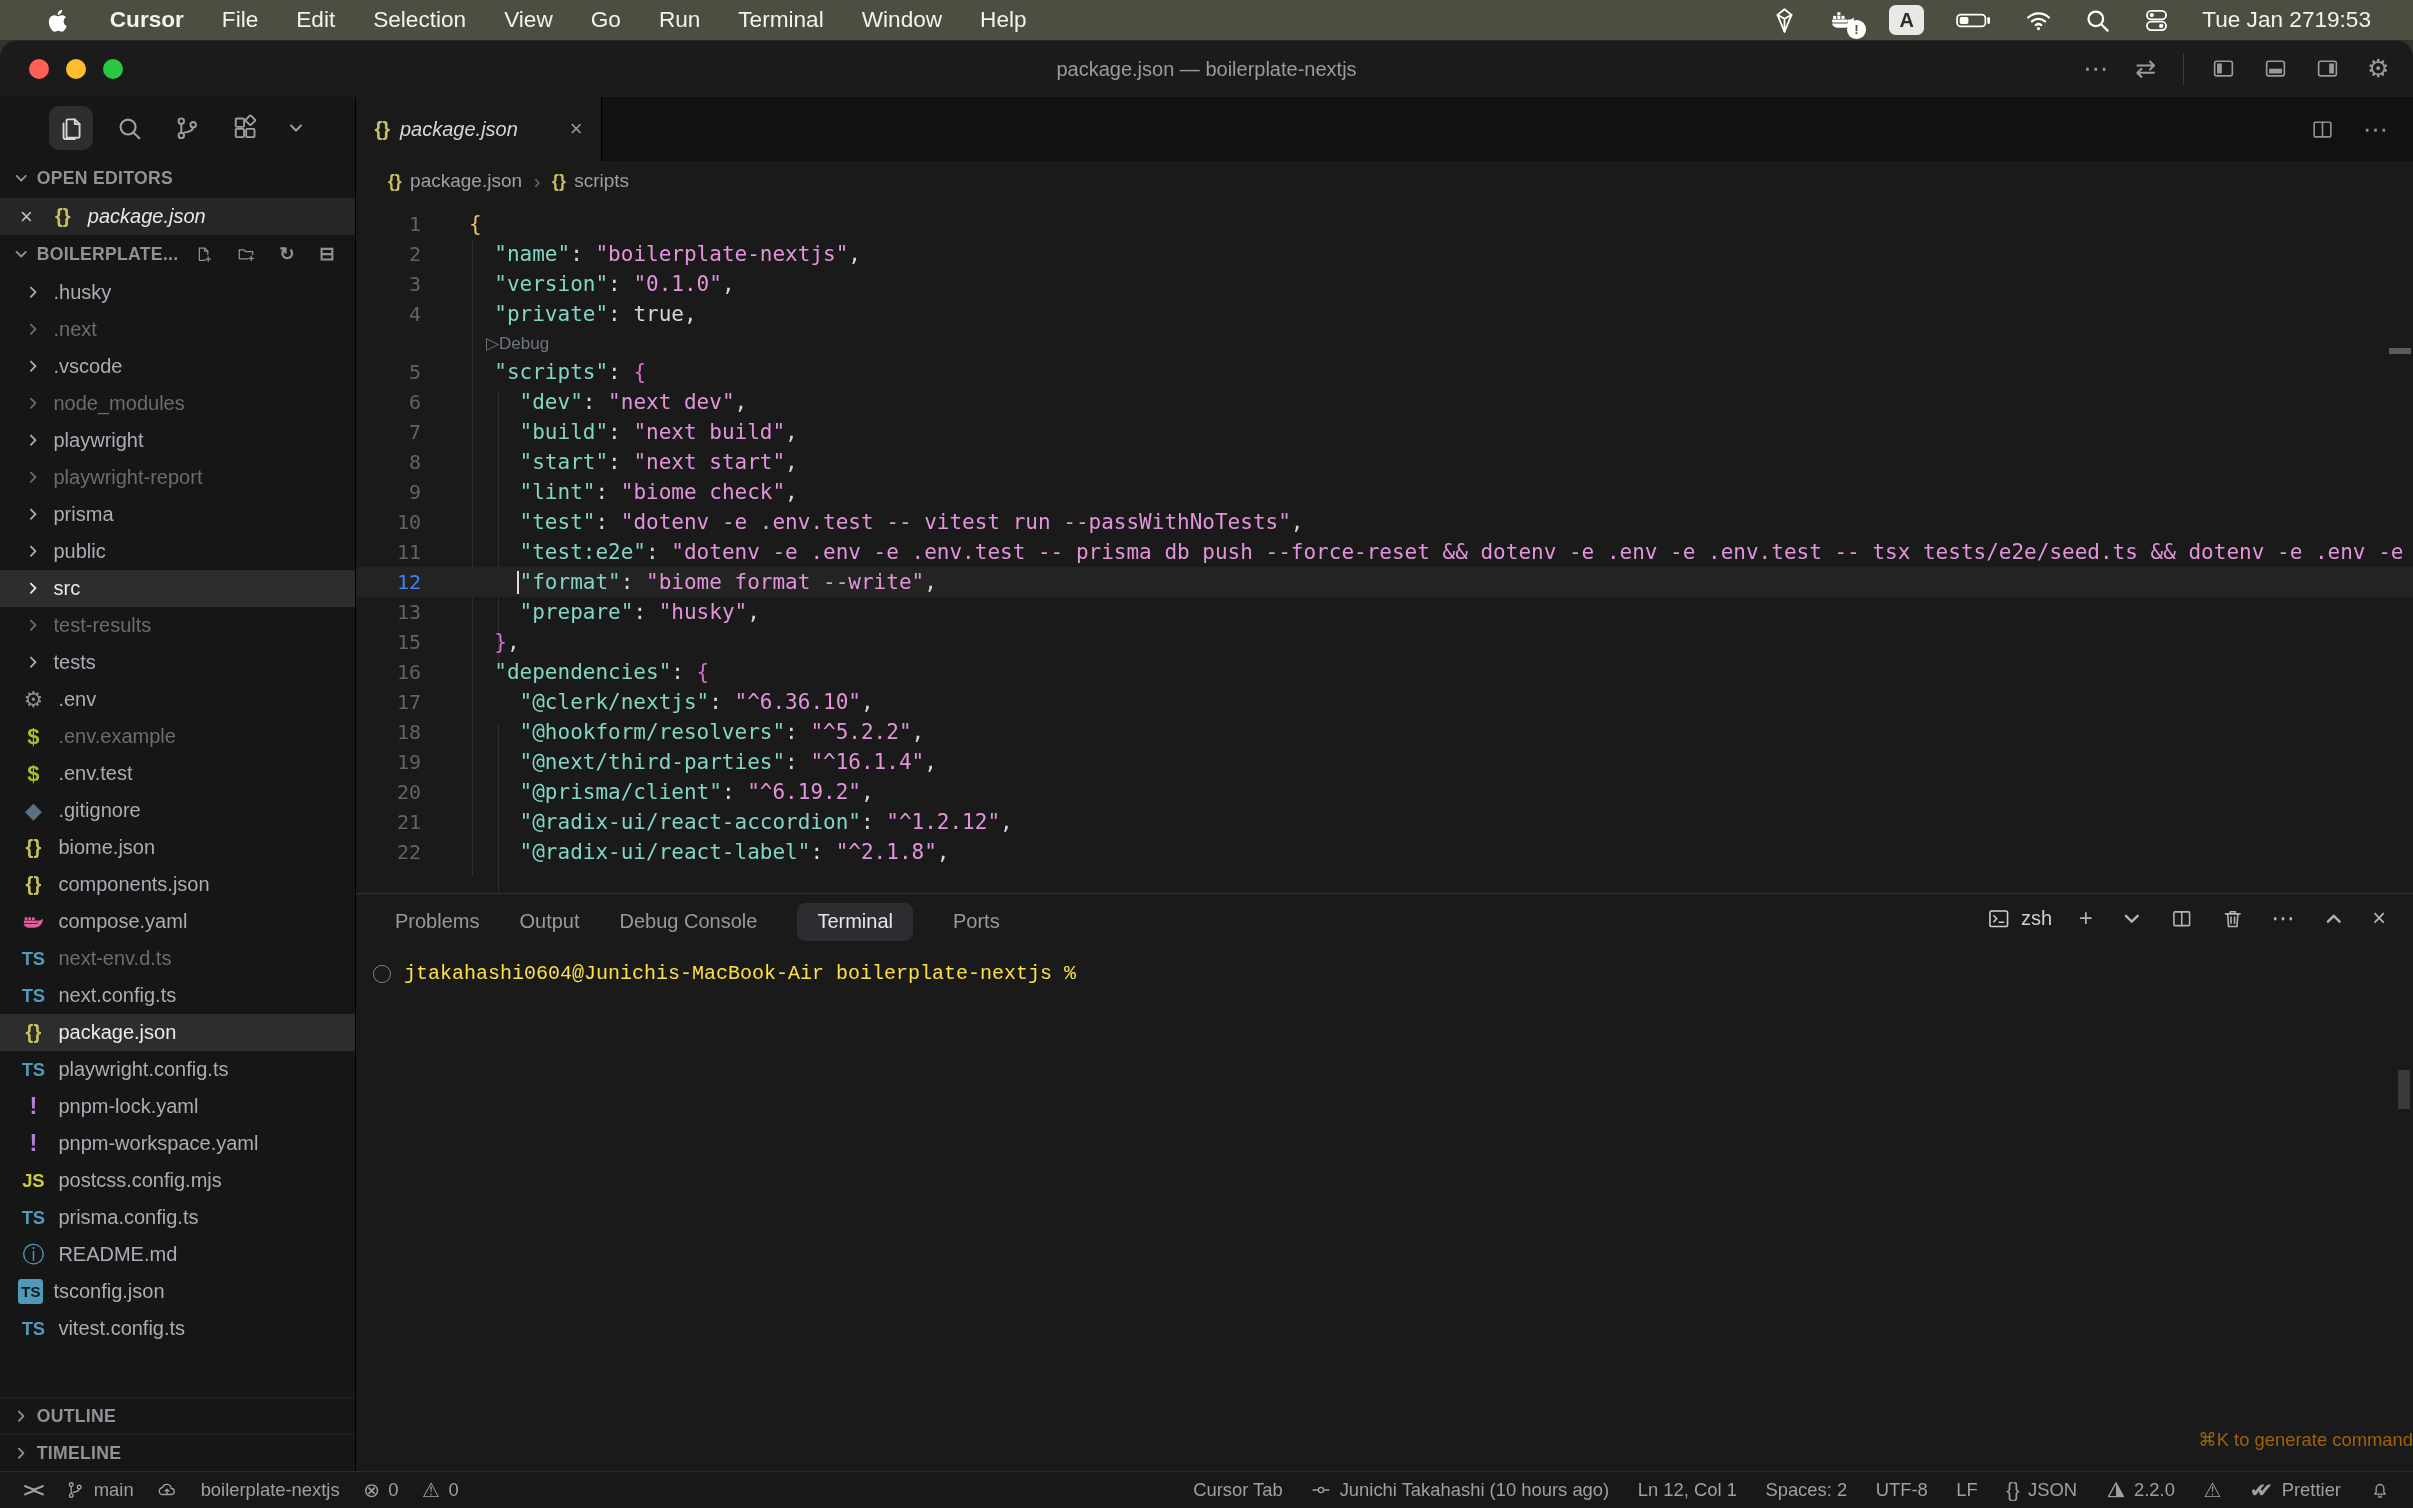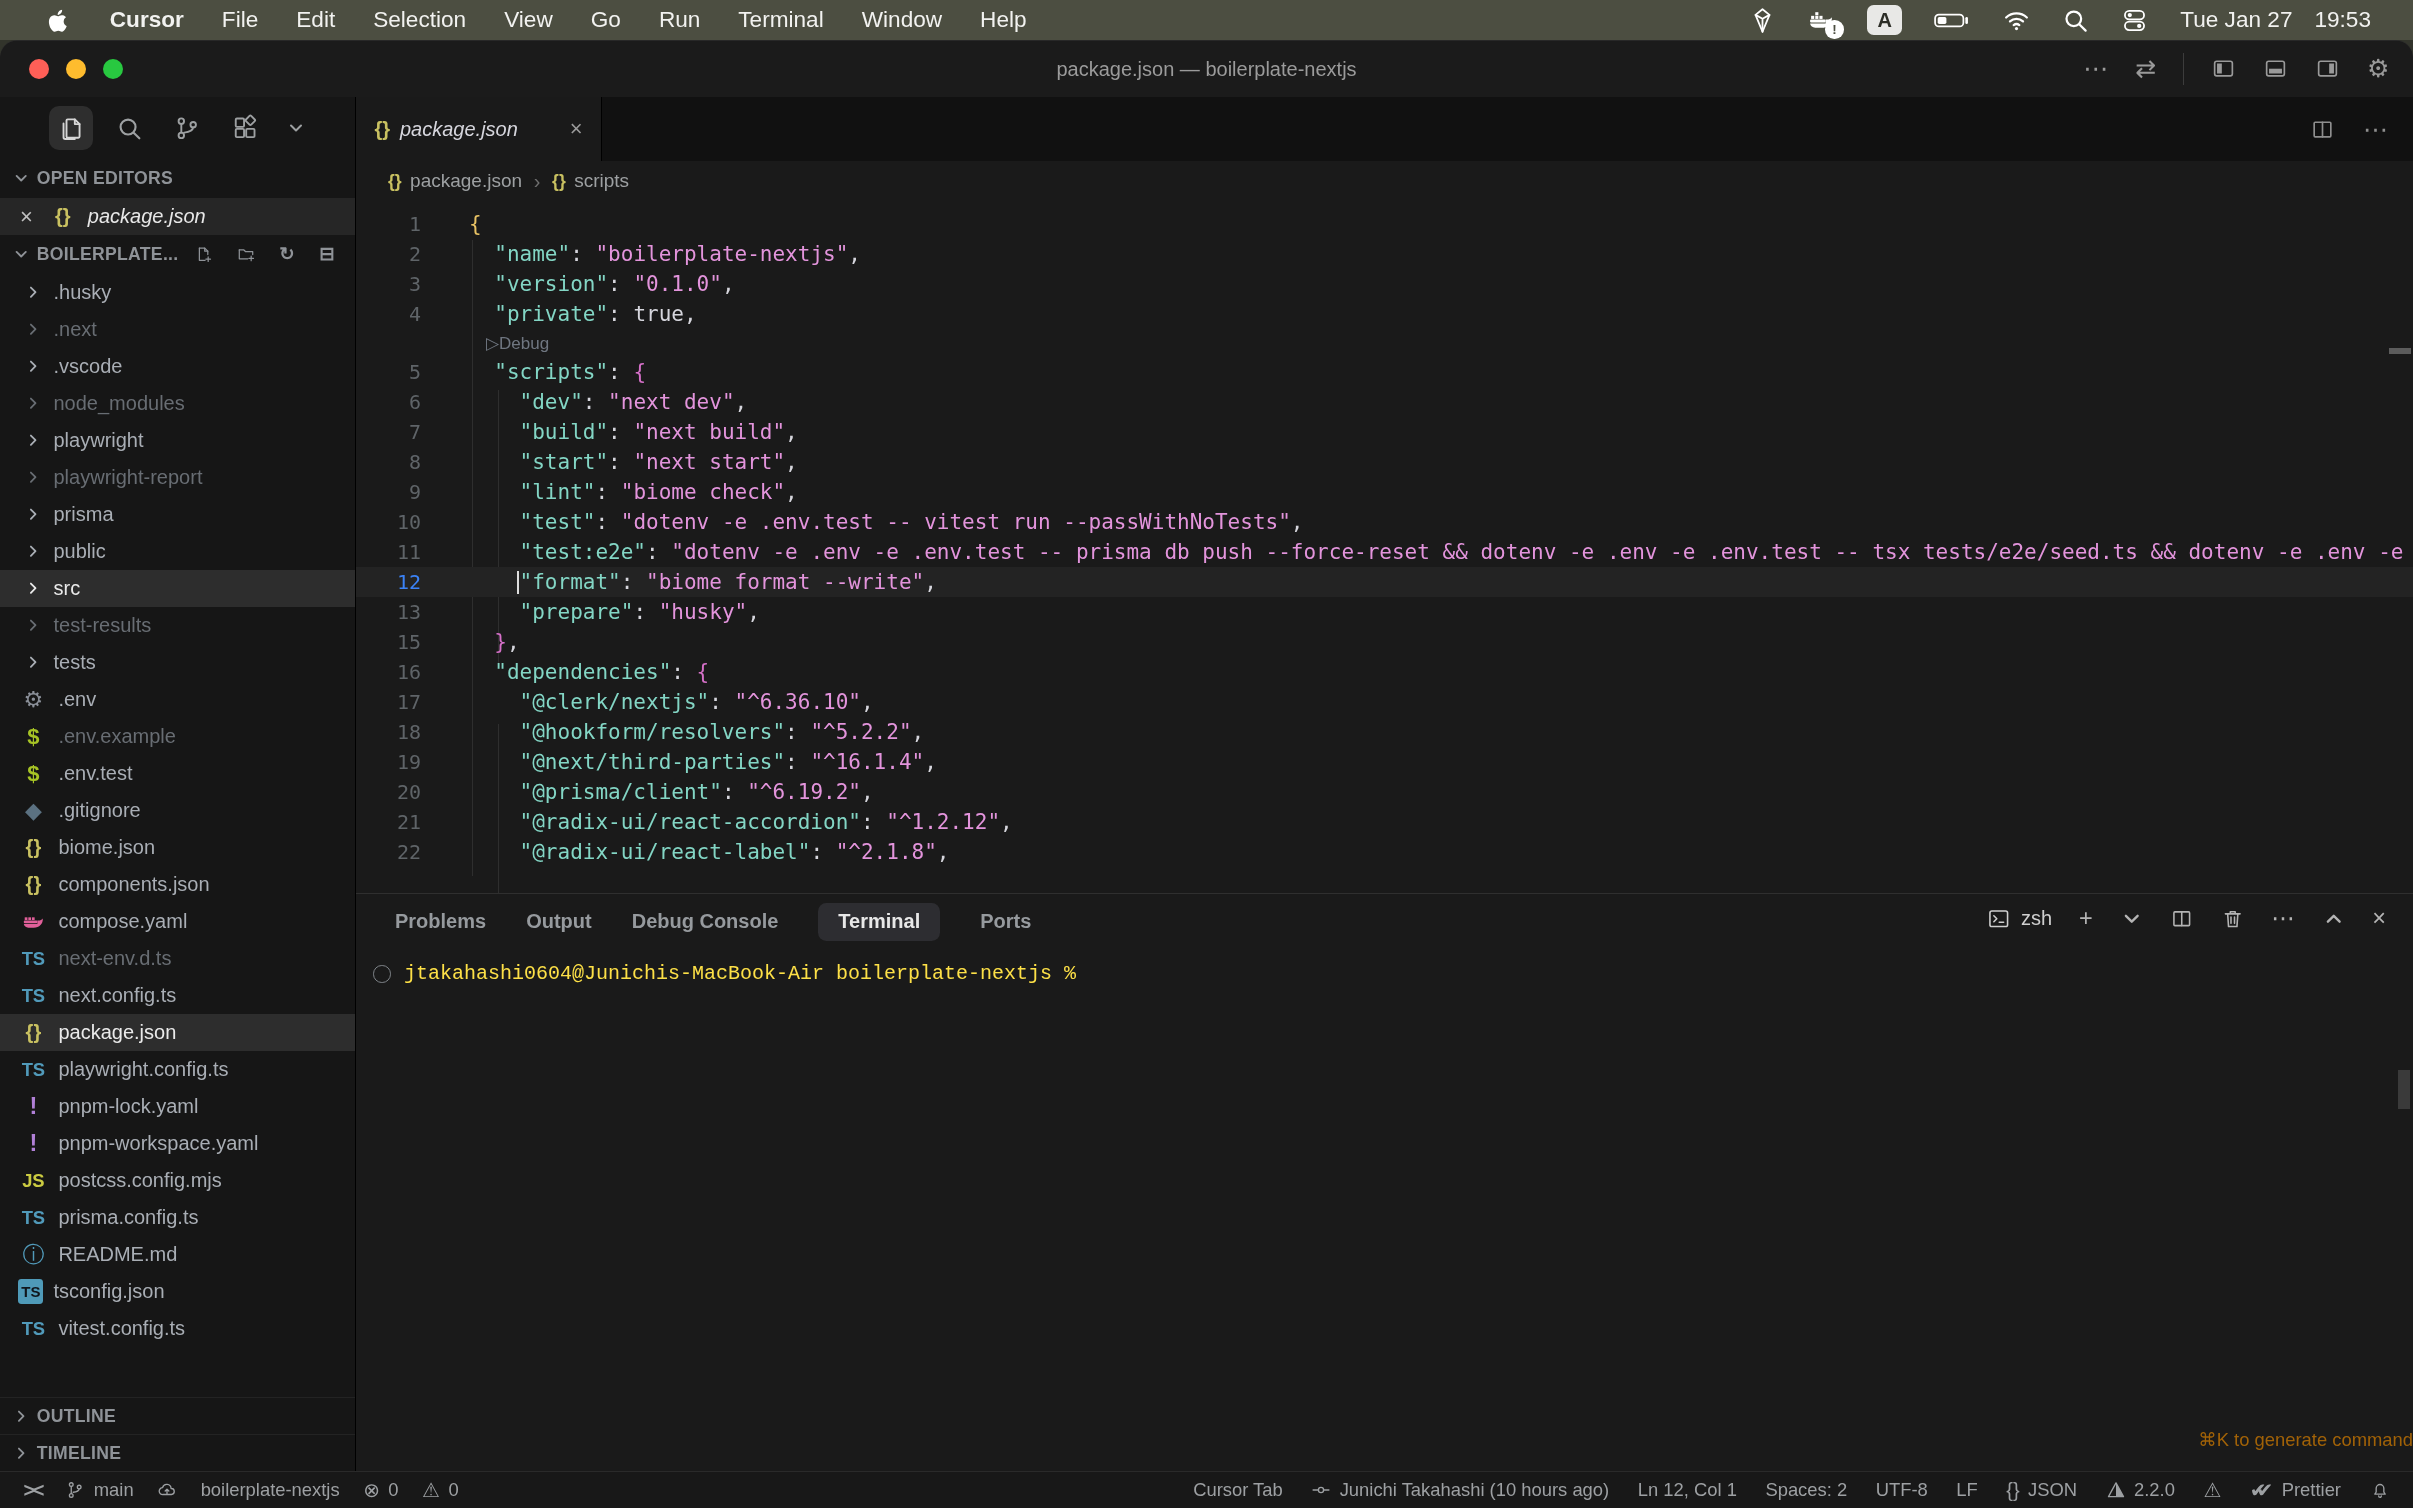--- a/index.html
+++ b/index.html
@@ -17,21 +17,21 @@
   .menu-item { padding:0 19px; cursor:default; }
   .menu-item.bold { font-weight:700; }
   .mb-right { margin-left:auto; display:flex; align-items:center; gap:32px; font-size:22.6px; }
   .mb-right .ic { font-size:27px; color:#fff; }
   .mb-docker { position:relative; display:inline-flex; }
   .mb-docker .badge { position:absolute; right:-8.4px; bottom:-5px; width:18.4px; height:18.4px;
     border-radius:50%; background:#fff; color:#4c4e41; font-size:13.4px; font-weight:700;
     display:flex; align-items:center; justify-content:center; }
   .abox { background:#e8e8e6; color:#2c2d26; font-weight:700; font-size:20px;
     width:35px; height:30px; border-radius:6.7px; display:inline-flex; align-items:center; justify-content:center; }
-  .clock { display:flex; gap:22px; white-space:pre; }
+  .clock { display:flex; white-space:pre; }
 
   
   .window { position:absolute; top:40px; left:0; right:0; bottom:0; background:#1b1b1b;
     border-radius:17px 17px 0 0; overflow:hidden; display:flex; flex-direction:column;
     box-shadow: inset 0 0.8px 0 rgba(255,255,255,.08); }
 
   .titlebar { height:57px; position:relative; display:flex; align-items:center; flex-shrink:0; }
   .traffic { display:flex; gap:17px; padding-left:28.5px; }
   .tl { width:20px; height:20px; border-radius:50%; }
   .tl.red{ background:#ff5f57; } .tl.yellow{ background:#febc2e; } .tl.green{ background:#28c840; }
@@ -112,21 +112,21 @@
   .codelens { height:28px; display:flex; align-items:center; padding-left:130px; color:#6f7680;
     font-size:17px; font-family:"Liberation Sans", sans-serif; }
   .tk-p { color:#d6d6dd; } .tk-k { color:#83d6c5; } .tk-s { color:#e394dc; }
   .tk-b1 { color:#e8c264; } .tk-b2 { color:#d670c9; } .tk-bool { color:#d6d6dd; }
   .iguide { position:absolute; width:0.8px; background:#2e2e2e; }
   .ruler-mark { position:absolute; right:2.5px; top:147px; width:22px; height:5.9px; background:#5c5c5c; }
 
   
   .panel { height:578px; flex-shrink:0; border-top:0.8px solid #2f2f2f; background:#1a1a1a; position:relative; }
   #panel-tabs { height:55px; display:flex; align-items:center; padding-left:39px; gap:40px;
-    font-size:20px; color:#969a9e;font-weight:bold; }
+    font-size:20px; color:#969a9e; }
   .ptab { cursor:default; }
   .ptab.active { background:#2d2d31; color:#e8e8e8; padding:7.5px 20px; border-radius:8.4px; }
   #panel-actions { position:absolute; right:27px; top:12.6px; display:flex; align-items:center;
     gap:27px; color:#b4b4b4; font-size:23.5px; }
   .shell-item { display:flex; align-items:center; gap:10px; font-size:20px; color:#cfcfcf; }
   .shell-item .ic { font-size:23.5px; }
   .term-line { display:flex; align-items:center; margin-top:13.4px; padding-left:17px;
     font-family:Liberation Mono, monospace; font-size:20px; color:#fde047; }
   .prompt-circle { width:17.6px; height:17.6px; border:1.7px solid #7f8489; border-radius:50%;
     margin-right:13.4px; flex-shrink:0; }

